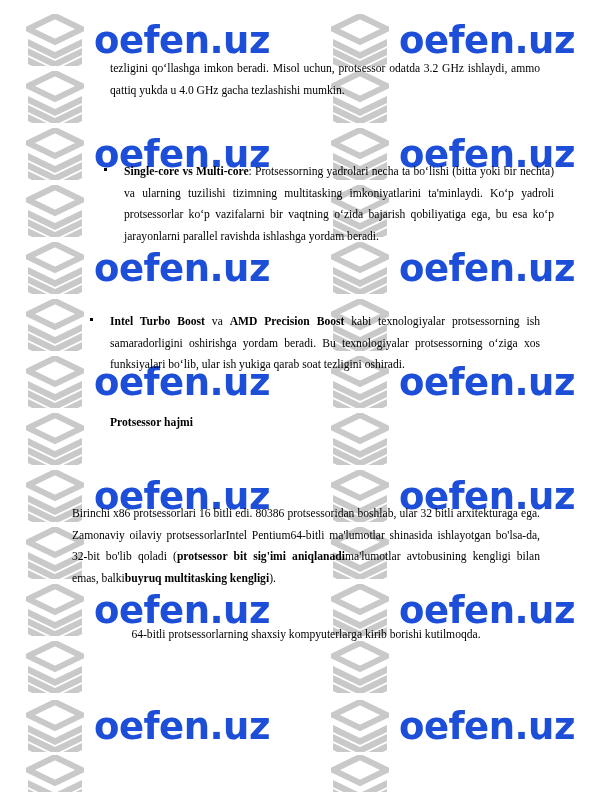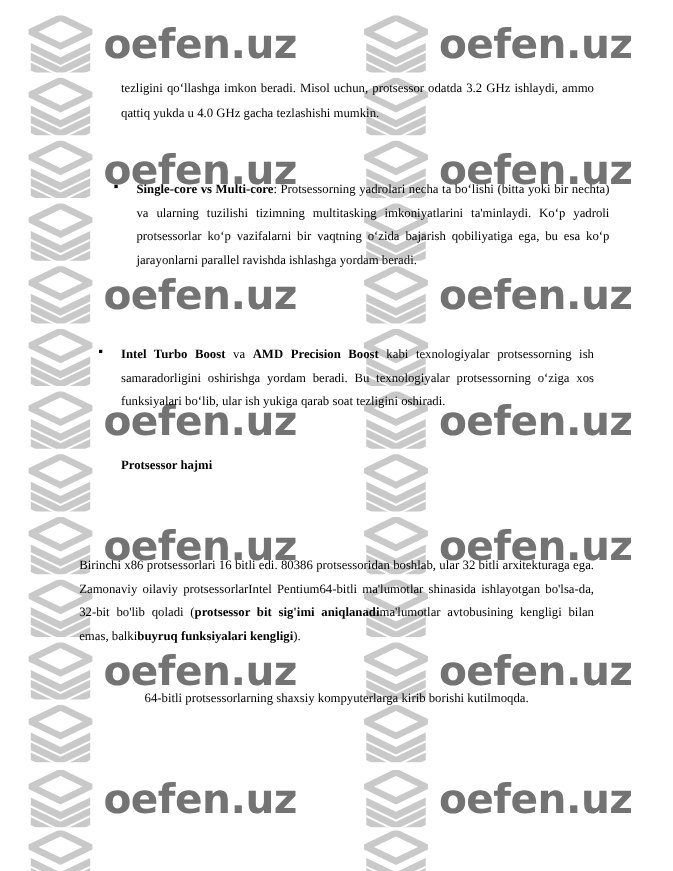--- a/index.html
+++ b/index.html
@@ -33,21 +33,21 @@
   .wm-logo {
     width: 58px;
     height: 52px;
     flex: 0 0 auto;
   }
   .wm-text {
     font-family: "DejaVu Sans", "Liberation Sans", sans-serif;
     font-size: 37px;
     font-weight: 600;
     letter-spacing: -0.5px;
-    color: #737373;
+    color: #1d4ed8;
     line-height: 1;
     white-space: nowrap;
   }
 
   
   #content {
     position: absolute;
     inset: 0;
     z-index: 1;
   }
@@ -343,21 +343,21 @@
         <polygon points="29,2 56,15 29,28 2,15" fill="none" stroke="#c9c9c9" stroke-width="6"></polygon>
         <polygon points="2,25 29,38 56,25 56,32 29,45 2,32" fill="#c9c9c9"></polygon>
         <polygon points="2,34 29,47 56,34 56,41 29,54 2,41" fill="#c9c9c9"></polygon>
         <polygon points="2,43 29,56 56,43 56,50 29,63 2,50" fill="#c9c9c9"></polygon>
       </svg>
     </div>
   </div>
 
   <div id="content">
 
-    <div class="para" style="left:110px; top:70px; width:430px;">
+    <div class="para" style="left:110px; top:58px; width:430px;">
       <span>tezligini qo‘llashga imkon beradi. Misol uchun, protsessor odatda 3.2 GHz</span>
       <span>ishlaydi, ammo qattiq yukda u 4.0 GHz gacha tezlashishi mumkin.</span>
     </div>
 
 
     <div class="bullet-item" style="left:104px; top:161px; width:450px;">
       <span class="bullet-dot"></span>
       <div class="bullet-body">
         <b>Single-core vs Multi-core</b><span>: Protsessorning yadrolari necha ta bo‘lishi (bitta yoki bir nechta) va ularning tuzilishi tizimning multitasking imkoniyatlarini ta'minlaydi. Ko‘p yadroli protsessorlar ko‘p vazifalarni bir vaqtning o‘zida bajarish qobiliyatiga ega, bu esa ko‘p jarayonlarni parallel ravishda ishlashga yordam beradi.</span>
       </div>
@@ -368,19 +368,19 @@
       <span class="bullet-dot"></span>
       <div class="bullet-body">
         <b>Intel Turbo Boost</b><span> va </span><b>AMD Precision Boost</b><span> kabi texnologiyalar protsessorning ish samaradorligini oshirishga yordam beradi. Bu texnologiyalar protsessorning o‘ziga xos funksiyalari bo‘lib, ular ish yukiga qarab soat tezligini oshiradi.</span>
       </div>
     </div>
 
     <div class="subhead" style="left:110px; top:412px;">Protsessor hajmi</div>
 
 
     <div class="para" style="left:72px; top:503px; width:468px;">
-      <span>Birinchi x86 protsessorlari 16 bitli edi. 80386 protsessoridan boshlab, ular 32 bitli arxitekturaga ega. Zamonaviy oilaviy protsessorlarIntel Pentium64-bitli ma'lumotlar shinasida ishlayotgan bo'lsa-da, 32-bit bo'lib qoladi (</span><b>protsessor bit sig'imi aniqlanadi</b><span>ma'lumotlar avtobusining kengligi bilan emas, balki</span><b>buyruq funksiyalari kengligi</b><span>).</span>
+      <span>Birinchi x86 protsessorlari 16 bitli edi. 80386 protsessoridan boshlab, ular 32 bitli arxitekturaga ega. Zamonaviy oilaviy protsessorlarIntel Pentium64-bitli ma'lumotlar shinasida ishlayotgan bo'lsa-da, 32-bit bo'lib qoladi (</span><b>protsessor bit sig'imi aniqlanadi</b><span>ma'lumotlar avtobusining kengligi bilan emas, balki</span><b>buyruq multitasking kengligi</b><span>).</span>
     </div>
 
     <div class="para noj" style="left:72px; top:624px; width:468px;">64-bitli protsessorlarning shaxsiy kompyuterlarga kirib borishi kutilmoqda.</div>
 
   </div>
 </div>
 
 </body></html>

